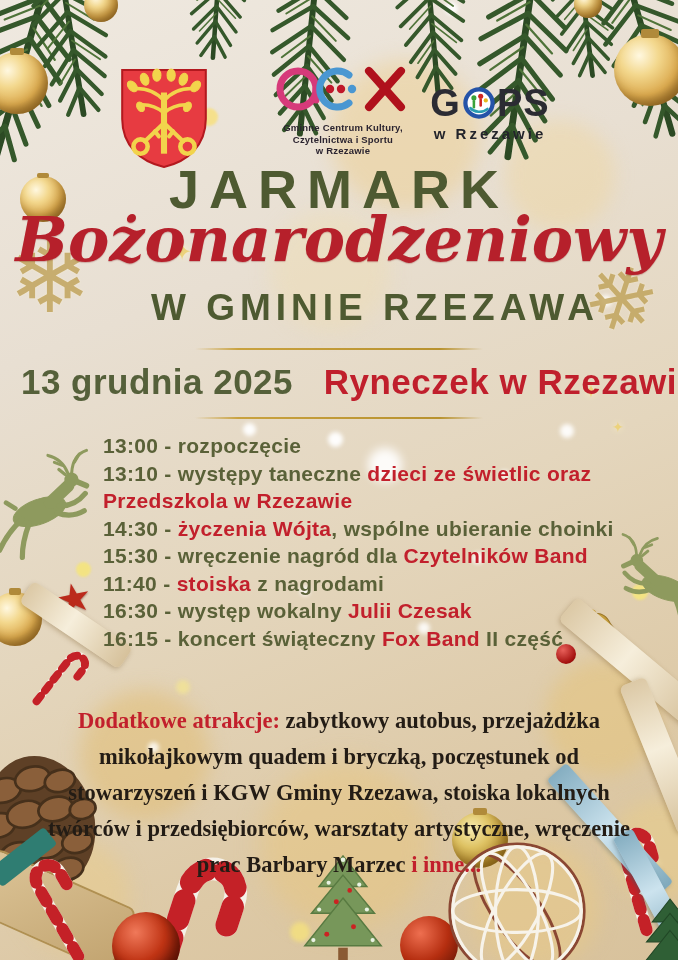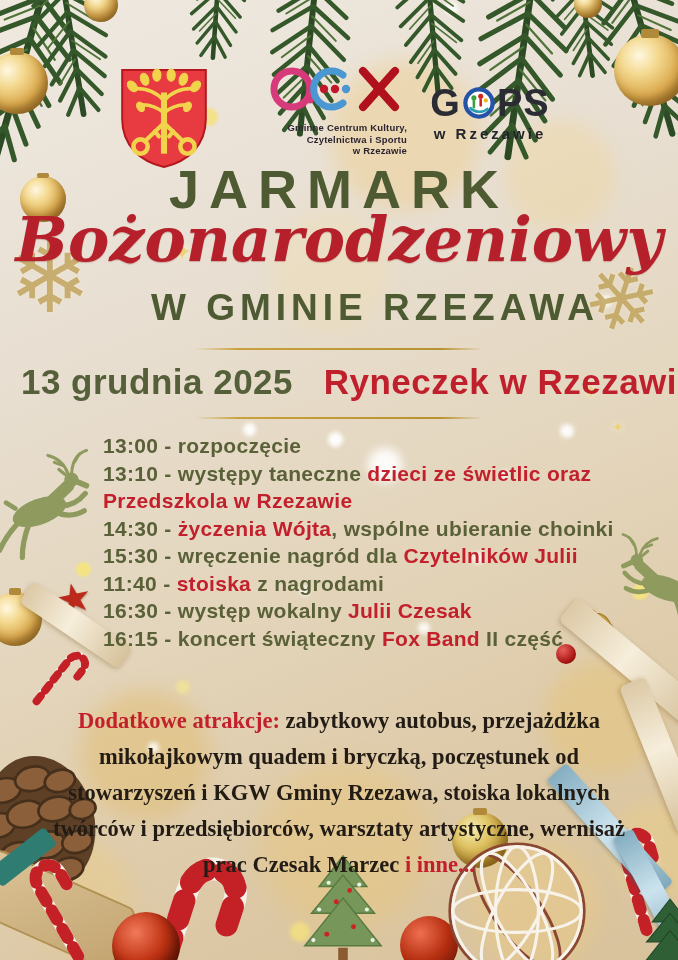--- a/index.html
+++ b/index.html
@@ -16,21 +16,21 @@
   .redstar{position:absolute;color:#bb2a1b;font-family:"DejaVu Sans",sans-serif;line-height:1;text-shadow:0 1px 2px rgba(90,10,5,.45);}
   .gball{position:absolute;border-radius:50%;
     background:radial-gradient(circle at 35% 30%,#fff8e0 0%,#f3d88e 28%,#dcab50 58%,#a5752b 82%,#7c5419 100%);
     box-shadow:inset -4px -6px 10px rgba(90,60,10,.4);}
   .gball::before{content:"";position:absolute;left:38%;top:-7%;width:24%;height:12%;background:#b08a3a;border-radius:2px;}
   .ribbon{position:absolute;background:linear-gradient(90deg,#dcc9a6,#f6eedb 45%,#d6c19b);box-shadow:0 2px 5px rgba(120,90,40,.35);border-radius:6px;}
   .blueribbon{position:absolute;background:linear-gradient(90deg,#85aec1,#cce3ee 50%,#7fa9bc);box-shadow:0 2px 4px rgba(60,90,100,.35);border-radius:4px;}
 
   
   .herb{position:absolute;left:118px;top:66px;width:92px;height:104px;}
-  .gck{position:absolute;left:257px;top:62px;width:150px;text-align:right;}
+  .gck{position:absolute;left:268px;top:62px;width:150px;text-align:center;}
   .gck .cap{font-size:9.5px;font-weight:700;line-height:11.5px;color:#2b2430;letter-spacing:.2px;}
   .gops{position:absolute;left:420px;top:84px;width:140px;text-align:center;}
   .gops .row{display:flex;align-items:center;justify-content:center;gap:1px;font-size:38px;font-weight:800;color:#2b2b33;letter-spacing:1px;line-height:1;}
   .gops .cap{font-size:15px;font-weight:800;letter-spacing:3px;color:#23242b;margin-top:3px;}
 
   
   .t1{position:absolute;left:0;top:162px;width:100%;text-align:center;font-size:54px;font-weight:800;letter-spacing:10px;color:#4e5a31;line-height:1;}
   .t2{position:absolute;left:0;top:204px;width:100%;text-align:center;font-family:"DejaVu Serif",serif;font-style:italic;font-size:62px;font-weight:700;color:#b6202b;line-height:1.15;text-shadow:0 1px 1px rgba(120,10,15,.25);}
   .t3{position:absolute;left:0;top:289px;width:100%;text-align:center;font-size:37px;font-weight:800;letter-spacing:5px;color:#4e5a31;line-height:1;margin-left:36px;}
 
@@ -352,21 +352,21 @@
     <span class="d">13 grudnia 2025</span>
     <span class="d">&nbsp;</span>
     <span class="p">Ryneczek w Rzezawie</span>
   </div>
   <div class="divider" style="top:417px;"></div>
 
   <div class="sched">
       <div><span class="olive">13:00 - rozpoczęcie</span></div>
       <div><span class="olive">13:10 - występy taneczne </span><span class="red">dzieci ze świetlic oraz Przedszkola w Rzezawie</span></div>
       <div><span class="olive">14:30 - </span><span class="red">życzenia Wójta</span><span class="olive">, wspólne ubieranie choinki</span></div>
-      <div><span class="olive">15:30 - wręczenie nagród dla </span><span class="red">Czytelników Julii</span></div>
+      <div><span class="olive">15:30 - wręczenie nagród dla </span><span class="red">Czytelników Band</span></div>
       <div><span class="olive">11:40 - </span><span class="red">stoiska</span><span class="olive"> z nagrodami</span></div>
       <div><span class="olive">16:30 - występ wokalny </span><span class="red">Julii Czesak</span></div>
       <div><span class="olive">16:15 - koncert świąteczny </span><span class="red">Fox Band</span><span class="olive"> II część</span></div>
     </div>
 
-  <div class="extras"><span class="red">Dodatkowe atrakcje:</span><span class="olive"> zabytkowy autobus, przejażdżka mikołajkowym quadem i bryczką, poczęstunek od stowarzyszeń i KGW Gminy Rzezawa, stoiska lokalnych twórców i przedsiębiorców, warsztaty artystyczne, wernisaż prac Czesak Marzec </span><span class="red">i inne...</span></div>
+  <div class="extras"><span class="red">Dodatkowe atrakcje:</span><span class="olive"> zabytkowy autobus, przejażdżka mikołajkowym quadem i bryczką, poczęstunek od stowarzyszeń i KGW Gminy Rzezawa, stoiska lokalnych twórców i przedsiębiorców, warsztaty artystyczne, wręczenie prac Barbary Marzec </span><span class="red">i inne...</span></div>
 
 </div>
 
 </body></html>

